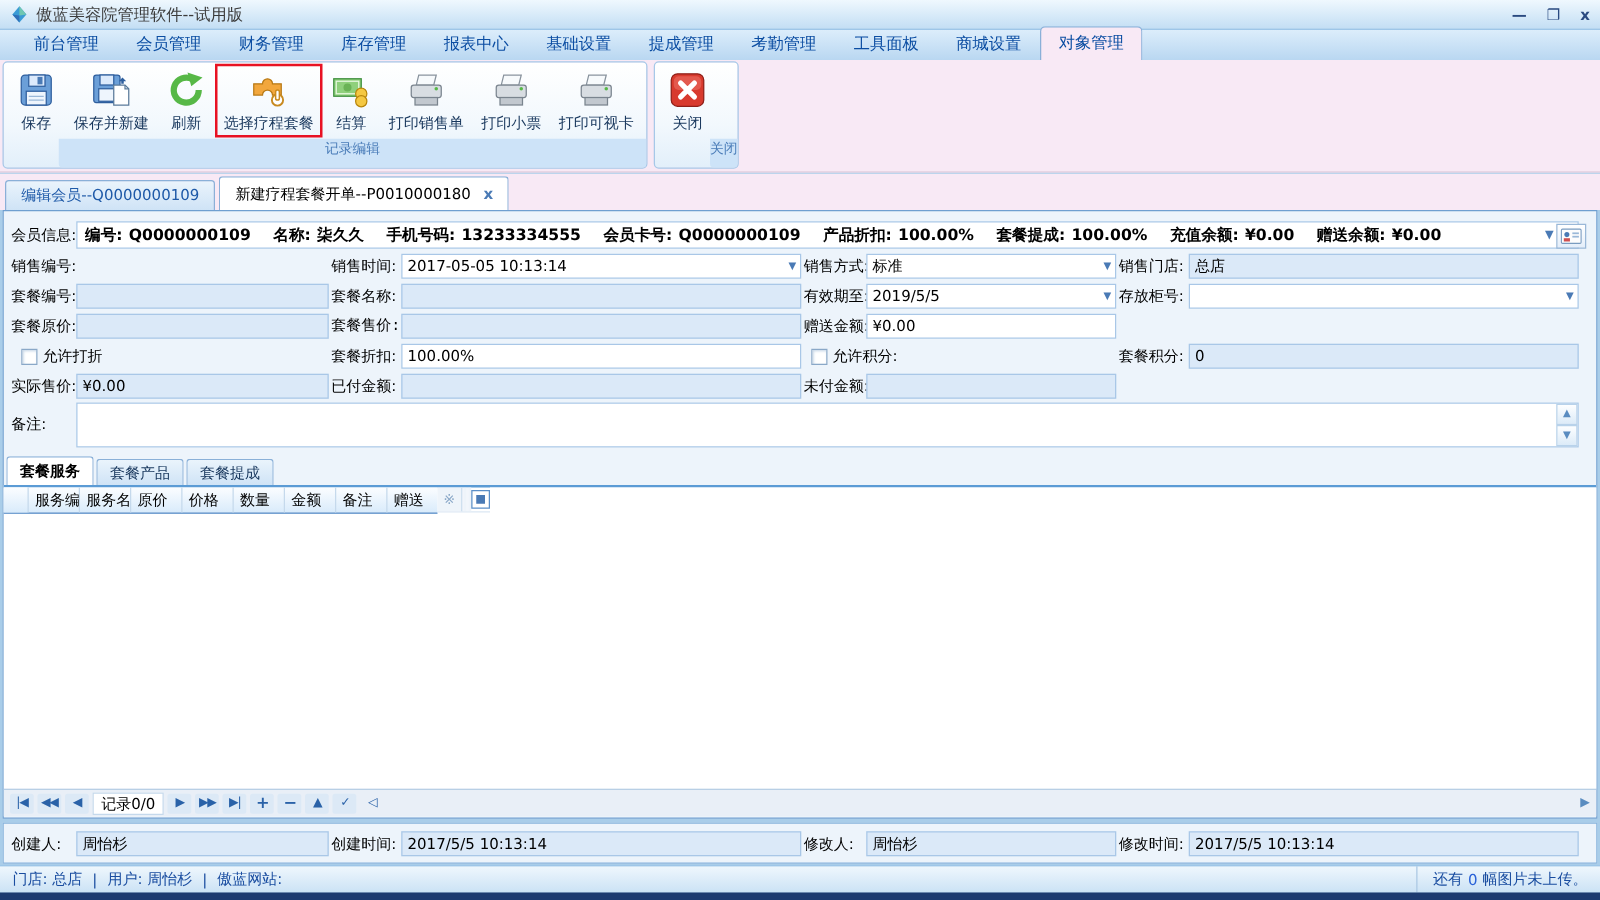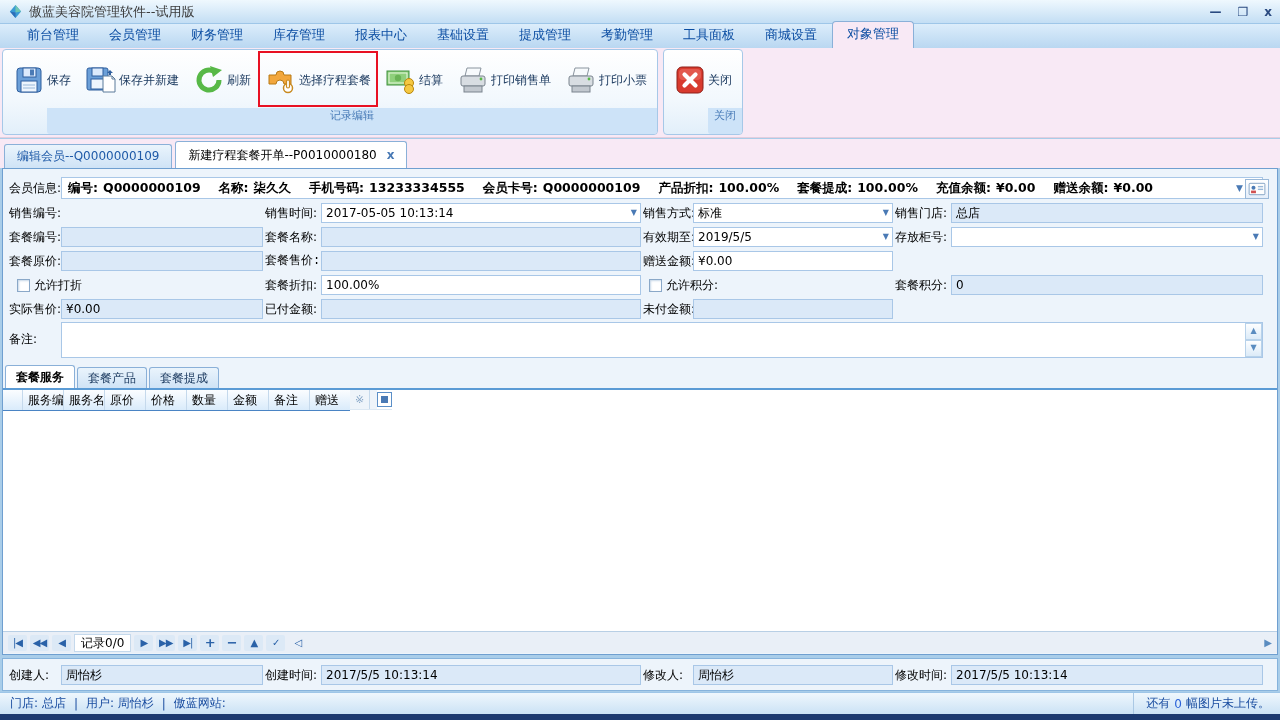--- a/index.html
+++ b/index.html
@@ -17,21 +17,21 @@
     background:linear-gradient(#dcedfb,#b9d7f1);display:flex;align-items:flex-end;padding-left:12px;box-sizing:border-box;}
   .menu-item{font-size:13px;color:#0b4da2;padding:3px 15px 4px;white-space:nowrap;}
   .menu-item.active{background:#f8e9f5;border:1px solid #8ab0d8;border-bottom:none;
     border-radius:4px 4px 0 0;padding:3px 14px 5px;}
   
   .ribbon{position:absolute;left:0;top:48px;right:0;height:90px;background:#f8e9f5;
     display:flex;gap:5px;padding:1px 0 0 2px;box-sizing:border-box;border-bottom:1px solid #e3cede;}
   .rgroup{background:linear-gradient(#ffffff,#f2f8fd 60%,#e2effa);border:1px solid #a6c8e8;
     border-radius:4px;display:flex;flex-direction:column;height:86px;box-sizing:border-box;}
   .rgroup-buttons{display:flex;flex:1;align-items:stretch;padding:1px 3px;}
-  .rbtn{display:flex;flex-direction:row;align-items:center;justify-content:flex-start;
+  .rbtn{display:flex;flex-direction:column;align-items:center;justify-content:flex-start;
     padding:3px 5px 1px;gap:2px;font-size:12px;color:#17365c;border:2px solid transparent;white-space:nowrap;}
   .rbtn.highlight{border:2px solid #e81123;}
   .ricon{width:32px;height:32px;display:block;}
   .rgroup-caption{height:26px;background:#cde3f8;color:#4a7cb8;font-size:11px;
     text-align:center;line-height:16px;border-radius:0 0 3px 3px;margin-left:44px;}
   
   .doctabs{position:absolute;left:0;top:139px;right:0;height:29px;background:#f8e9f5;
     display:flex;align-items:flex-end;padding-left:4px;gap:3px;box-sizing:border-box;}
   .doctab{font-size:12px;border:1px solid #8ab0d8;border-bottom:none;border-radius:3px 3px 0 0;
     padding:0 12px;height:23px;line-height:23px;white-space:nowrap;}
@@ -197,20 +197,29 @@
         </div>
         <div class="rbtn">
           <svg class="ricon" viewBox="0 0 32 32">
             <path d="M10 4 h14 l-2 8 h-14 z" fill="#f7fafc" stroke="#8a949e"></path>
             <rect x="4" y="12" width="24" height="10" rx="2" fill="#d8dde2" stroke="#7a848e"></rect>
             <rect x="7" y="22" width="18" height="6" fill="#c2c8cf" stroke="#7a848e"></rect>
             <circle cx="24" cy="15" r="1.4" fill="#57b847"></circle>
           </svg>
           <span>打印小票</span>
         </div>
+        <div class="rbtn">
+          <svg class="ricon" viewBox="0 0 32 32">
+            <path d="M10 4 h14 l-2 8 h-14 z" fill="#f7fafc" stroke="#8a949e"></path>
+            <rect x="4" y="12" width="24" height="10" rx="2" fill="#d8dde2" stroke="#7a848e"></rect>
+            <rect x="7" y="22" width="18" height="6" fill="#c2c8cf" stroke="#7a848e"></rect>
+            <circle cx="24" cy="15" r="1.4" fill="#57b847"></circle>
+          </svg>
+          <span>打印可视卡</span>
+        </div>
       </div>
       <div class="rgroup-caption">记录编辑</div>
     </div>
     <div class="rgroup">
       <div class="rgroup-buttons">
         <div class="rbtn">
           <svg class="ricon" viewBox="0 0 32 32">
             <rect x="3" y="3" width="26" height="26" rx="5" fill="#d83a2e" stroke="#8e1f18"></rect>
             <rect x="5" y="5" width="22" height="11" rx="4" fill="#e8665c" opacity="0.7"></rect>
             <path d="M10.5 10.5 L21.5 21.5 M21.5 10.5 L10.5 21.5" stroke="#ffffff" stroke-width="4.2" stroke-linecap="round"></path>

